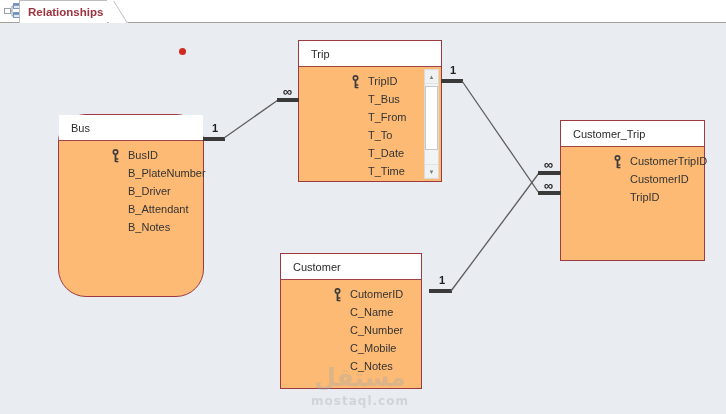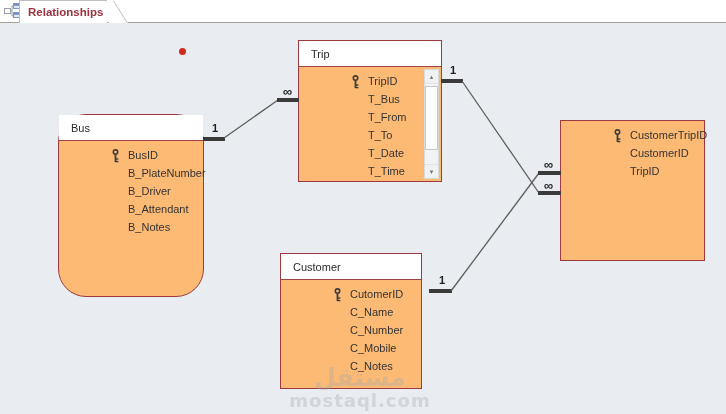--- a/index.html
+++ b/index.html
@@ -67,21 +67,21 @@
     font-weight:bold; color:#1f1f1f; pointer-events:none;
   }
   .card-one { font-size:11px; }
   .card-many { font-size:13px; letter-spacing:-1px; }
   
   .watermark {
     position:absolute; left:285px; top:362px; width:150px; text-align:center;
     z-index:7; color:rgba(158,166,175,0.34); pointer-events:none;
   }
   .wm-ar { font-family:"DejaVu Sans", sans-serif; font-size:25px; font-weight:bold; line-height:32px; }
-  .wm-en { font-family:"DejaVu Sans", sans-serif; font-size:18px; font-weight:bold; letter-spacing:1px; line-height:14px; }
+  .wm-en { font-family:"DejaVu Sans", sans-serif; font-size:12px; font-weight:bold; letter-spacing:1px; line-height:14px; }
 </style>
 </head>
 <body>
 
 <div class="tabbar">
   <svg class="tab-icon" viewBox="0 0 16 16">
     <rect x="0.5" y="5.5" width="6" height="5" fill="#ffffff" stroke="#9aa0a6"></rect>
     <path d="M6.5 8 H8 M8 8 V3 H9.5 M8 8 V13 H9.5" fill="none" stroke="#9aa0a6"></path>
     <rect x="9.5" y="0.5" width="6" height="5" fill="#dfe8f6" stroke="#7f98c0"></rect>
     <rect x="9.5" y="1" width="6" height="1.8" fill="#6f8fc4"></rect>
@@ -165,20 +165,21 @@
     <div class="field"><span class="keycol"></span><span>T_Time</span></div>
   </div>
   <div class="scrollbar">
     <div class="sb-btn up">▲</div>
     <div class="sb-thumb"></div>
     <div class="sb-btn down">▼</div>
   </div>
 </div>
 
 <div class="table" style="left:560px; top:120px; width:145px; height:141px;">
+  <div class="t-title">Customer_Trip</div>
   <div class="t-fields">
     <div class="field">
       <span class="keycol">
         <svg width="9" height="14" viewBox="0 0 9 14">
             <circle cx="4.5" cy="3.1" r="2.2" fill="none" stroke="#3c3c3c" stroke-width="1.6"></circle>
             <line x1="4.5" y1="5.3" x2="4.5" y2="13" stroke="#3c3c3c" stroke-width="1.8"></line>
             <line x1="4.5" y1="10" x2="7.4" y2="10" stroke="#3c3c3c" stroke-width="1.4"></line>
             <line x1="4.5" y1="12.6" x2="7.4" y2="12.6" stroke="#3c3c3c" stroke-width="1.4"></line>
           </svg>
       </span><span>CustomerTripID</span>

